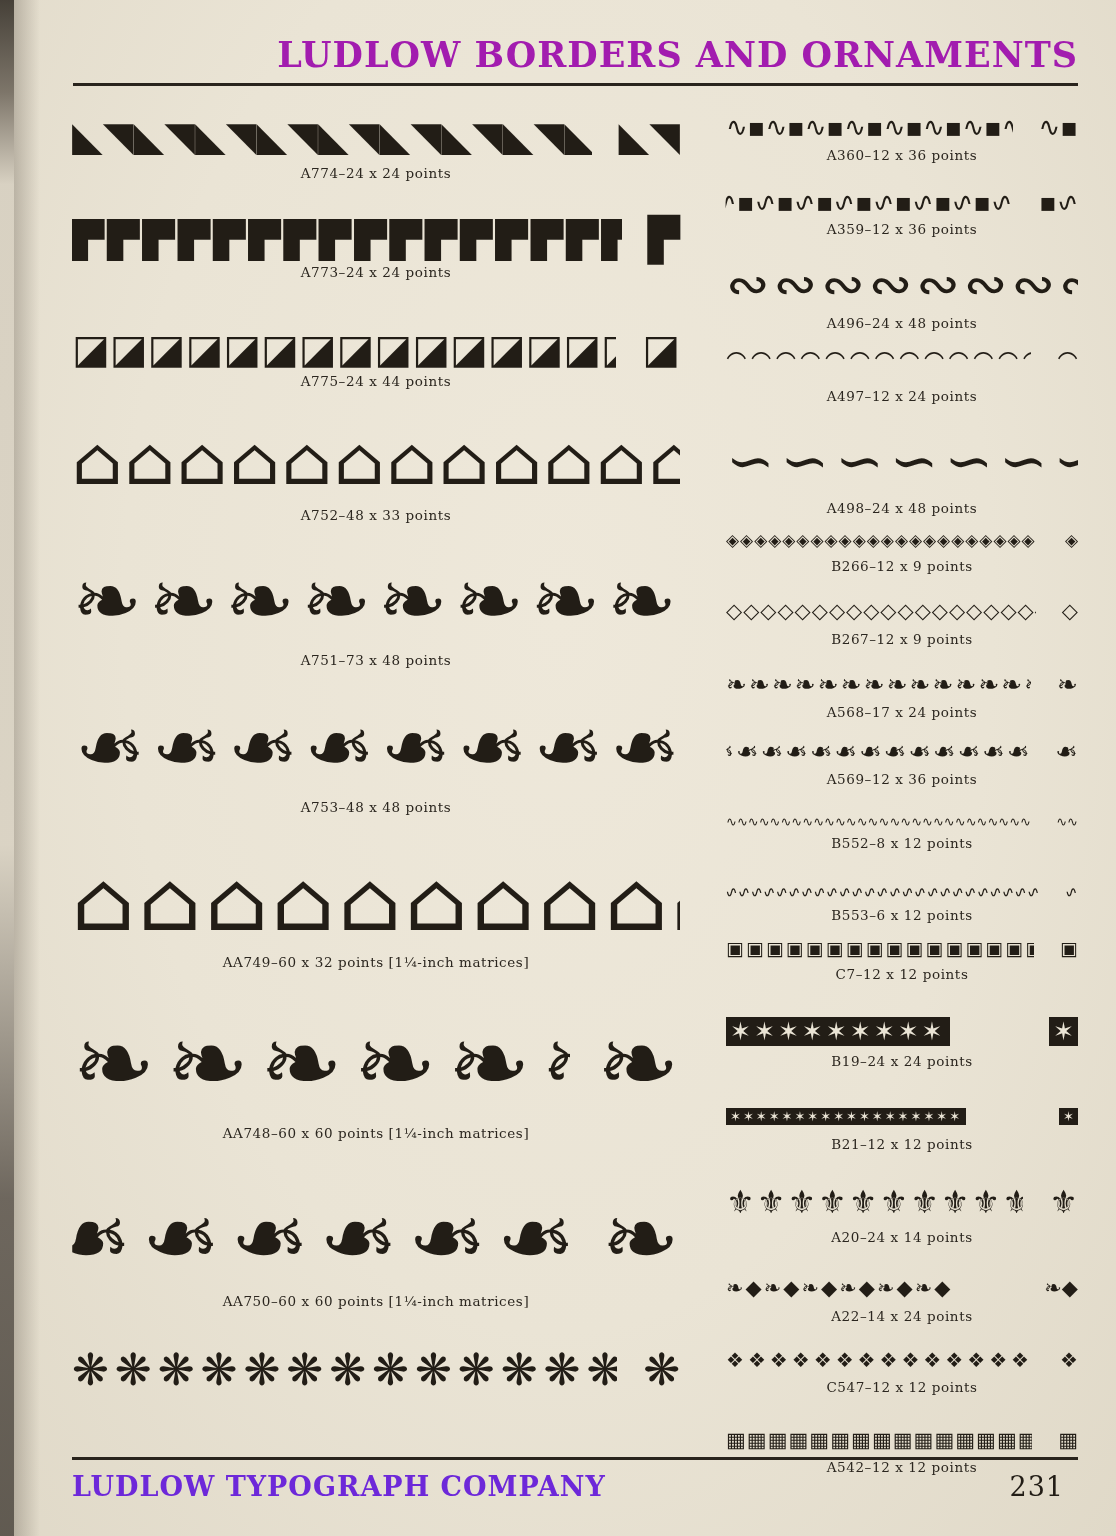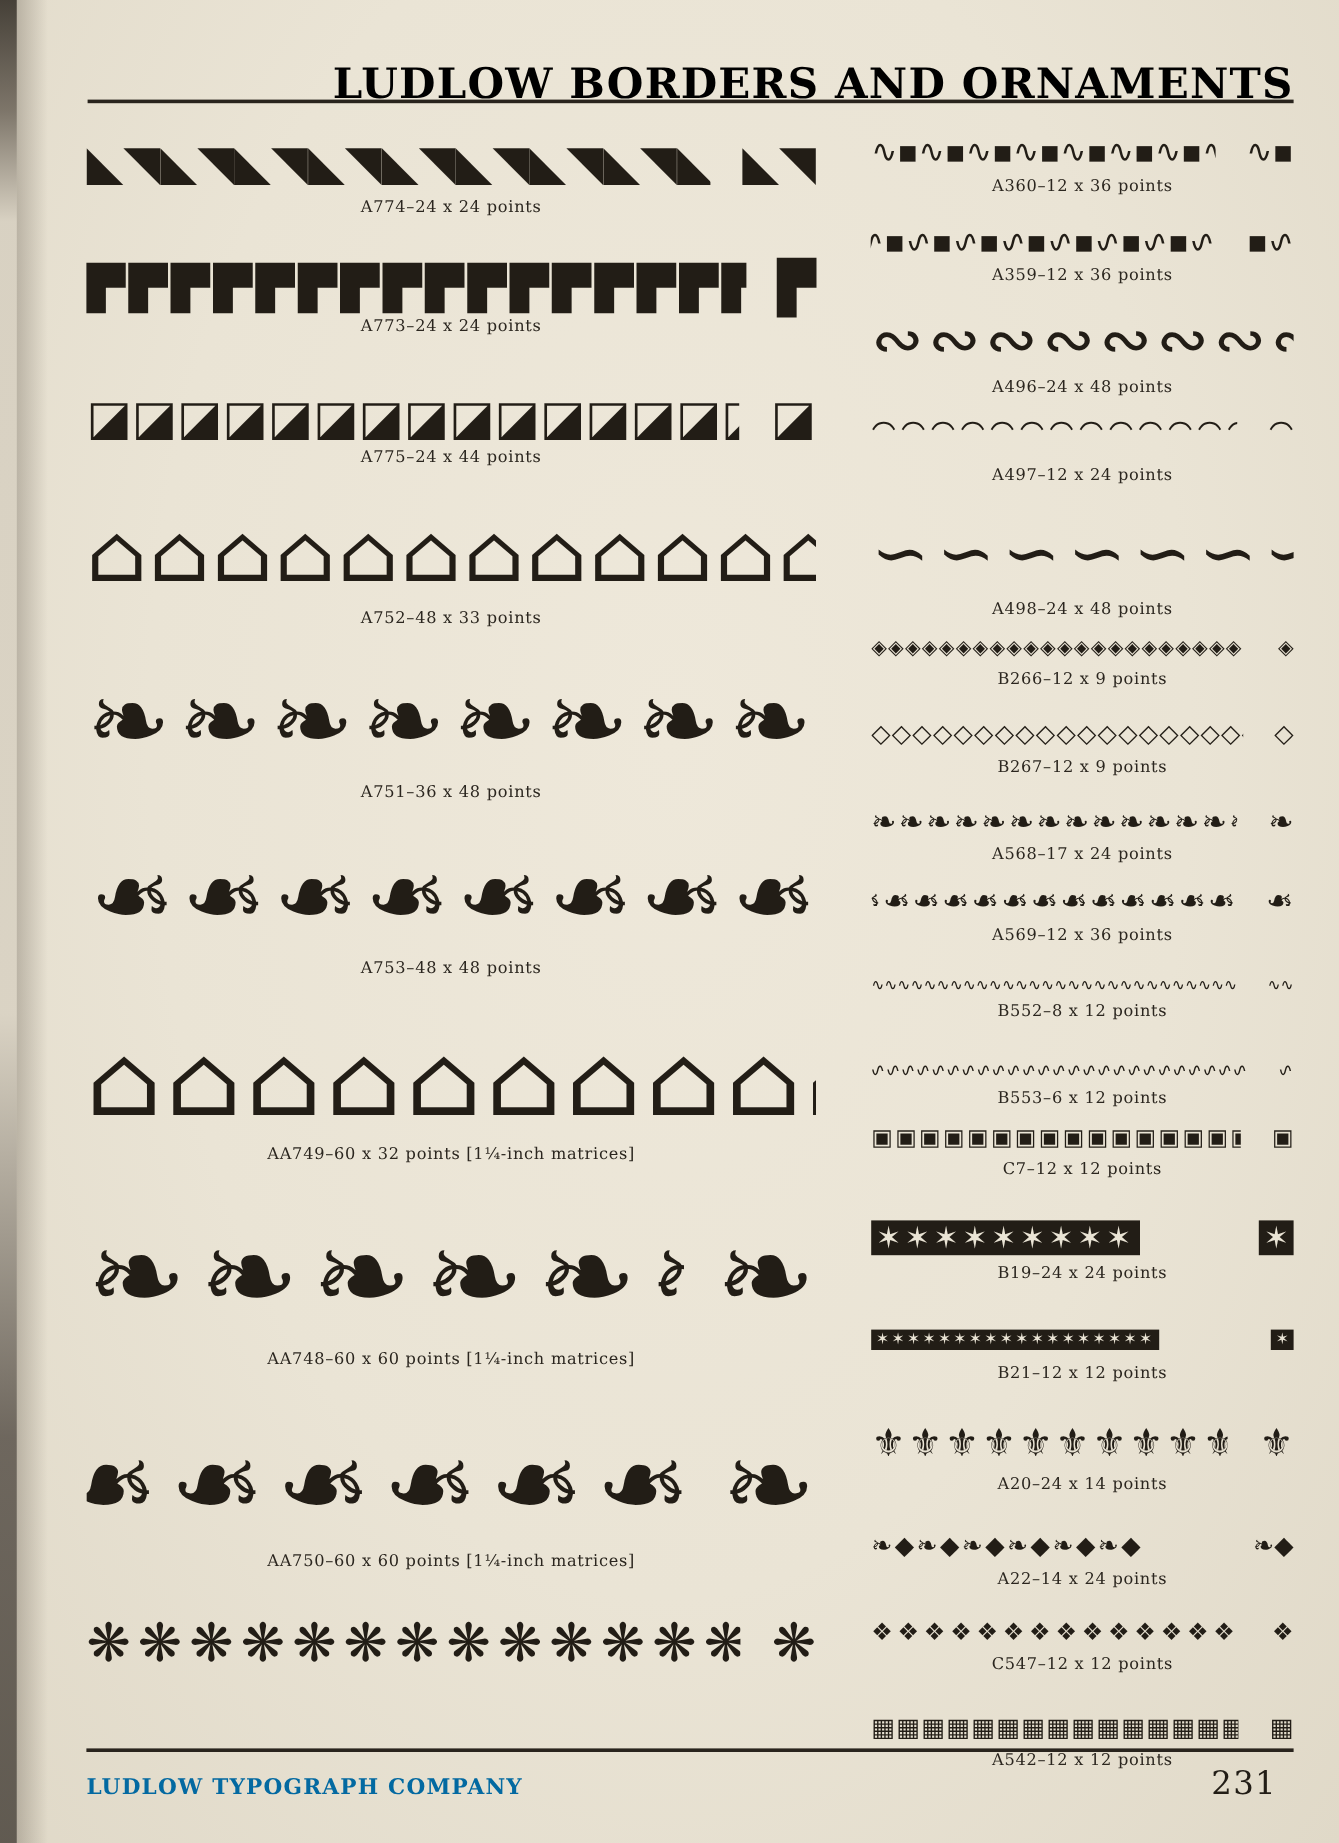--- a/index.html
+++ b/index.html
@@ -16,23 +16,23 @@
     background:linear-gradient(to bottom,
       #2a251e 0%, #6b6358 6%, #d6cfc0 12%, #d8d1c2 55%,
       #59524a 78%, #4a443c 100%);
     opacity:.85;
   }
   .gutter-shade{
     position:absolute;left:14px;top:0;width:26px;height:1536px;
     background:linear-gradient(to right, rgba(60,50,40,.25), rgba(60,50,40,0));
   }
   .page-title{
-    position:absolute;top:50px;right:38px;
+    position:absolute;top:34px;right:38px;
     font-size:35px;font-weight:bold;letter-spacing:1px;
-    color:#000000;white-space:nowrap;
+    color:#a21caf;white-space:nowrap;
   }
   .title-rule{
     position:absolute;left:73px;right:38px;top:83px;height:3px;background:#29241d;
   }
   .col{position:absolute;top:112px;display:flex;flex-direction:column;}
   .col-left{left:72px;width:608px;}
   .col-right{left:726px;width:352px;}
   .spec{display:flex;flex-direction:column;}
   .orn{
     display:flex;justify-content:space-between;align-items:center;
@@ -45,21 +45,21 @@
   .inv{background:#221d16;color:#eae4d5;padding:2px 4px;}
   .cap{
     text-align:center;font-size:13.5px;letter-spacing:.6px;margin-top:5px;
     color:#2b261f;
   }
   .footer{
     position:absolute;left:72px;right:38px;top:1457px;
     border-top:3px solid #29241d;padding-top:11px;
     display:flex;justify-content:space-between;align-items:baseline;
   }
-  .footer .company{font-size:18px;font-weight:bold;letter-spacing:1px;color:#0369a1;}
+  .footer .company{font-size:27px;font-weight:bold;letter-spacing:1px;color:#6d28d9;}
   .footer .pageno{font-size:27px;letter-spacing:1px;color:#221d16;margin-right:14px;}
 </style>
 </head>
 <body>
 
 <div class="gutter"></div>
 <div class="gutter-shade"></div>
 
 <div class="page-title">LUDLOW BORDERS AND ORNAMENTS</div>
 <div class="title-rule"></div>
@@ -96,21 +96,21 @@
       <span class="endp"></span>
     </div>
     <div class="cap">A752–48 x 33 points</div>
   </div>
 
   <div class="spec" style="margin-bottom:34px">
     <div class="orn" style="height:92px;font-size:84px">
       <span class="strip" style="letter-spacing:6px">❧❧❧❧❧❧❧❧❧</span>
       <span class="endp"></span>
     </div>
-    <div class="cap">A751–36 x 48 points</div>
+    <div class="cap">A751–73 x 48 points</div>
   </div>
 
   <div class="spec" style="margin-bottom:40px">
     <div class="orn" style="height:92px;font-size:84px">
       <span class="strip flip" style="letter-spacing:6px">❧❧❧❧❧❧❧❧❧</span>
       <span class="endp"></span>
     </div>
     <div class="cap">A753–48 x 48 points</div>
   </div>
 

